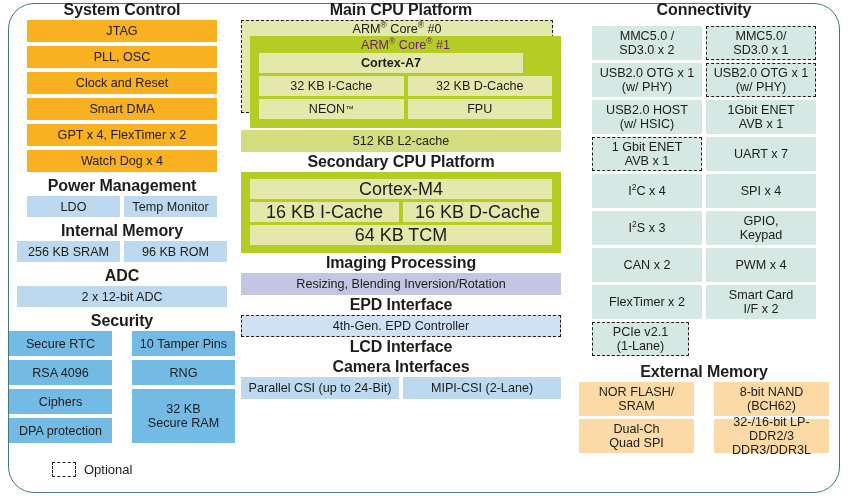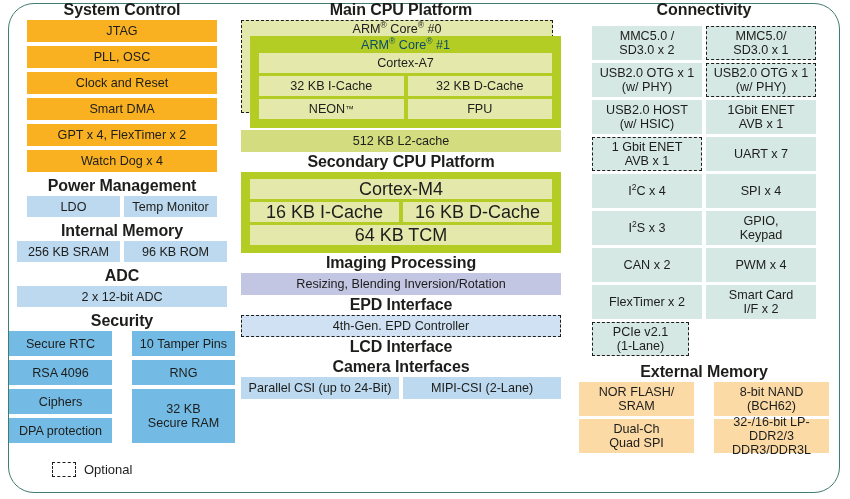--- a/index.html
+++ b/index.html
@@ -52,25 +52,25 @@
 
   
   .mid-wrap{width:320px;margin:0 auto;position:relative;}
 
   #core-stack{position:relative;height:108px;}
   #core0{position:absolute;left:0;top:0;width:312px;height:93px;
          background:#e3e8ad;border:1.7px dashed #1d1d1b;box-sizing:border-box;}
   #core0-lbl{position:absolute;left:0;top:2px;width:312px;text-align:center;font-size:12.6px;}
   #core1{position:absolute;left:9px;top:16px;width:311px;height:92px;
          background:#b4cd24;box-sizing:border-box;padding:0 9px;}
-  #core1-lbl{text-align:center;font-size:12.6px;line-height:16px;padding-top:1px;color:#0c4a6e;}
+  #core1-lbl{text-align:center;font-size:12.6px;line-height:16px;padding-top:1px;color:#701a75;}
   #core1 .crow{display:flex;gap:4px;margin-bottom:3px;}
   #core1 .c{height:20px;display:flex;align-items:center;justify-content:center;
             font-size:12.6px;background:#e4e9ab;}
-  #core1 .c.full{width:293px;}
+  #core1 .c.full{width:264px;font-weight:bold;}
   #core1 .c.half{width:144.5px;}
 
   #l2{width:320px;height:22px;margin-top:2px;}
 
   #m4{width:320px;background:#b4cd24;box-sizing:border-box;padding:7px 9px 5px 9px;}
   #m4 .crow{display:flex;gap:4px;margin-bottom:3px;}
   #m4 .c{height:20px;display:flex;align-items:center;justify-content:center;
          font-size:18px;background:#e4e9ab;}
   #m4 .c.full{width:302px;}
   #m4 .c.half{width:149px;}

